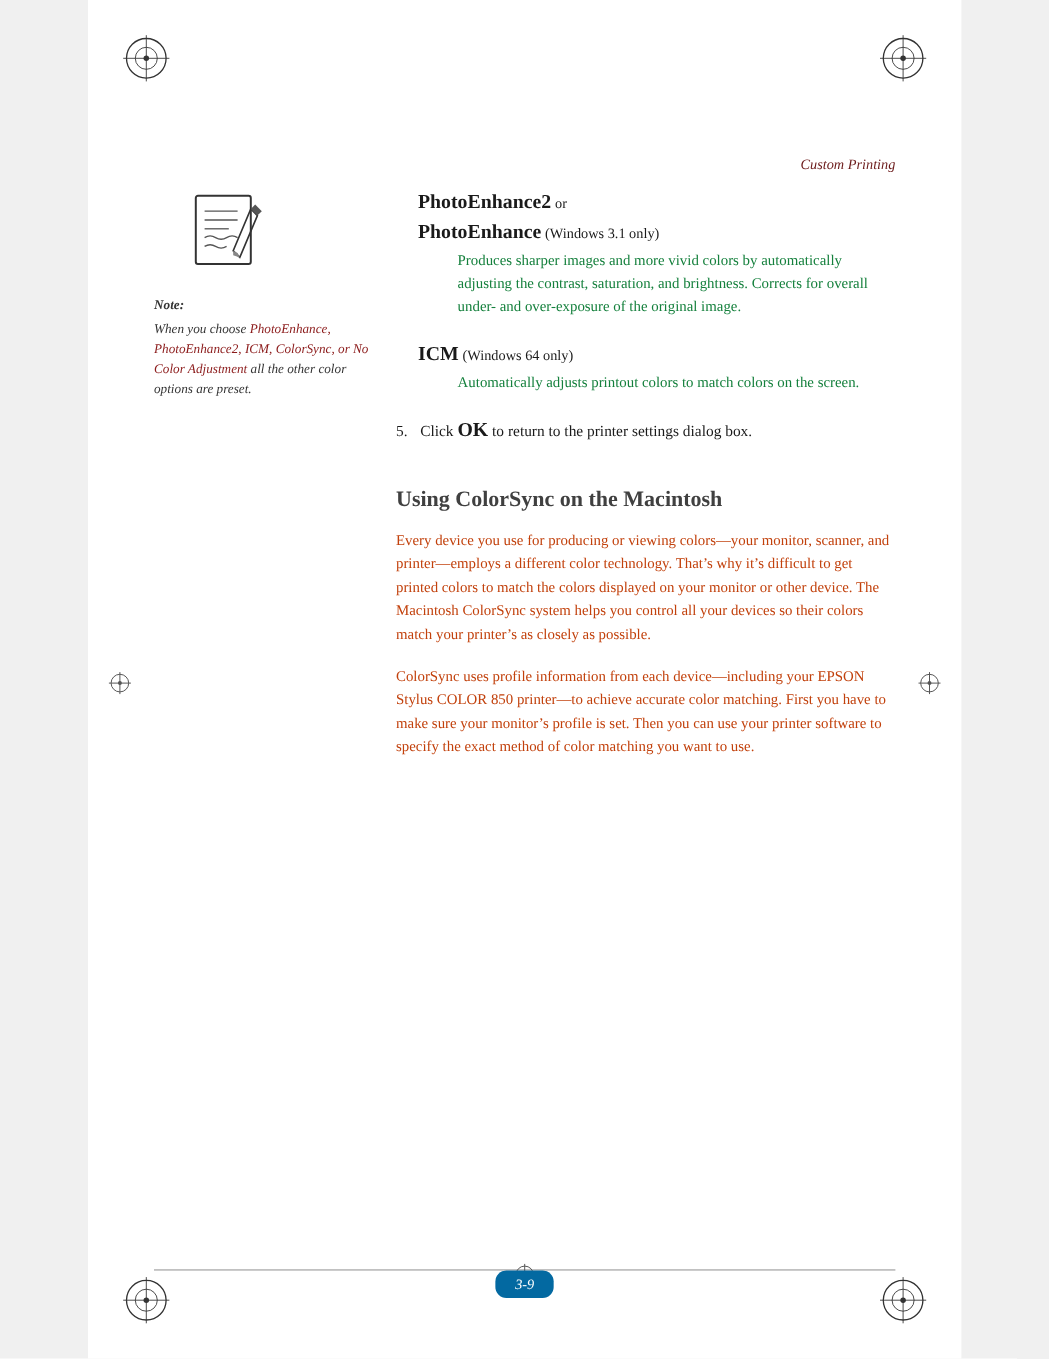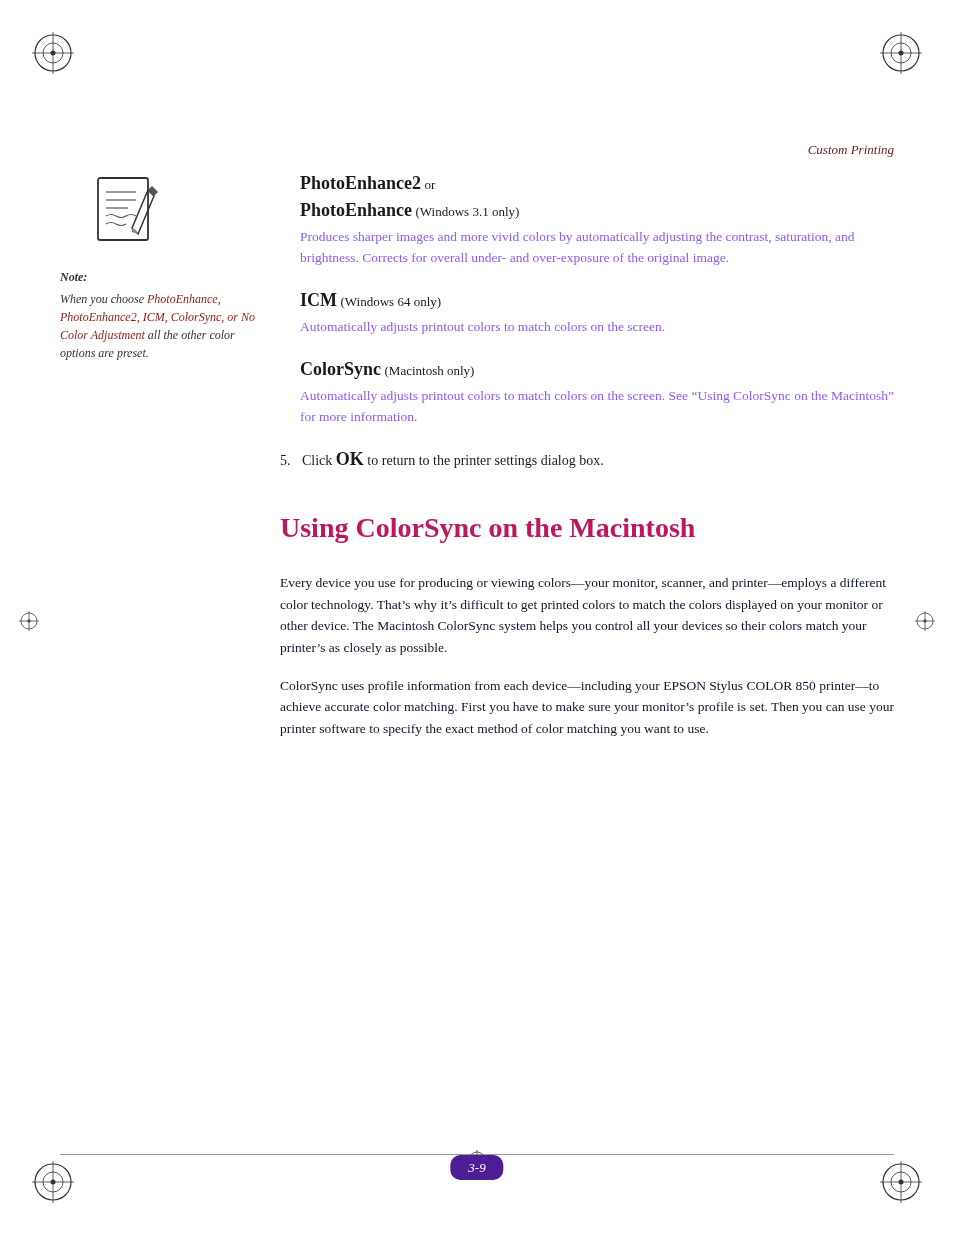--- a/index.html
+++ b/index.html
@@ -6,21 +6,21 @@
 
     body {
       background: #f0f0f0;
       display: flex;
       justify-content: center;
       align-items: flex-start;
       min-height: 100vh;
     }
 
     .page {
-      width: 954px;
+      width: 794px;
       min-height: 1235px;
       background: #ffffff;
       position: relative;
       font-family: 'Times New Roman', Times, serif;
       font-size: 14px;
       line-height: 1.5;
       color: #1a1a1a;
     }
 
     
@@ -110,55 +110,56 @@
     .method-subtitle {
       font-family: 'Times New Roman', Times, serif;
       font-size: 13px;
       color: #1a1a1a;
       display: inline;
     }
 
     .method-desc {
       font-size: 13.5px;
       line-height: 1.55;
-      color: #8b5cf6;
+      color: #15803d;
       margin-top: 3px;
+      margin-left: 36px;
     }
 
     .mono {
       font-family: Liberation Serif, serif;
       font-size: 18px;
       font-weight: bold;
     }
 
     
     .section-heading {
       font-family: 'Times New Roman', Times, serif;
-      font-size: 28px;
+      font-size: 20px;
       font-weight: bold;
-      color: #be185d;
+      color: #404040;
       margin-top: 38px;
-      margin-bottom: 28px;
+      margin-bottom: 14px;
       line-height: 1.2;
     }
 
     .section-body {
       font-size: 13.5px;
       line-height: 1.6;
-      color: #0f172a;
+      color: #c2410c;
       margin-bottom: 16px;
     }
 
     
     .page-number {
       position: absolute;
       bottom: 55px;
       left: 50%;
       transform: translateX(-50%);
-      background: #4c1d95;
+      background: #0369a1;
       color: #ffffff;
       font-family: 'Times New Roman', Times, serif;
       font-style: italic;
       font-size: 13px;
       padding: 3px 18px;
       border-radius: 10px;
     }
 
     
     .bottom-rule {
@@ -286,27 +287,20 @@
       </div>
 
       <div class="method-block">
         <div>
           <span class="mono">ICM</span>
           <span class="method-subtitle"> (Windows 64 only)</span>
         </div>
         <div class="method-desc">Automatically adjusts printout colors to match colors on the screen.</div>
       </div>
 
-      <div class="method-block">
-        <div>
-          <span class="mono">ColorSync</span>
-          <span class="method-subtitle"> (Macintosh only)</span>
-        </div>
-        <div class="method-desc">Automatically adjusts printout colors to match colors on the screen. See “Using ColorSync on the Macintosh” for more information.</div>
-      </div>
 
       <div class="step-item" style="margin-top:10px;">
         <span class="step-number">5.</span>
         <span style="margin-left:8px;margin-top:14px;">Click </span><span class="mono">OK</span><span> to return to the printer settings dialog box.</span>
       </div>
 
       <h2 class="section-heading">Using ColorSync on the Macintosh</h2>
 
       <p class="section-body">Every device you use for producing or viewing colors—your monitor, scanner, and printer—employs a different color technology. That’s why it’s difficult to get printed colors to match the colors displayed on your monitor or other device. The Macintosh ColorSync system helps you control all your devices so their colors match your printer’s as closely as possible.</p>
       <p class="section-body">ColorSync uses profile information from each device—including your EPSON Stylus COLOR 850 printer—to achieve accurate color matching. First you have to make sure your monitor’s profile is set. Then you can use your printer software to specify the exact method of color matching you want to use.</p>

